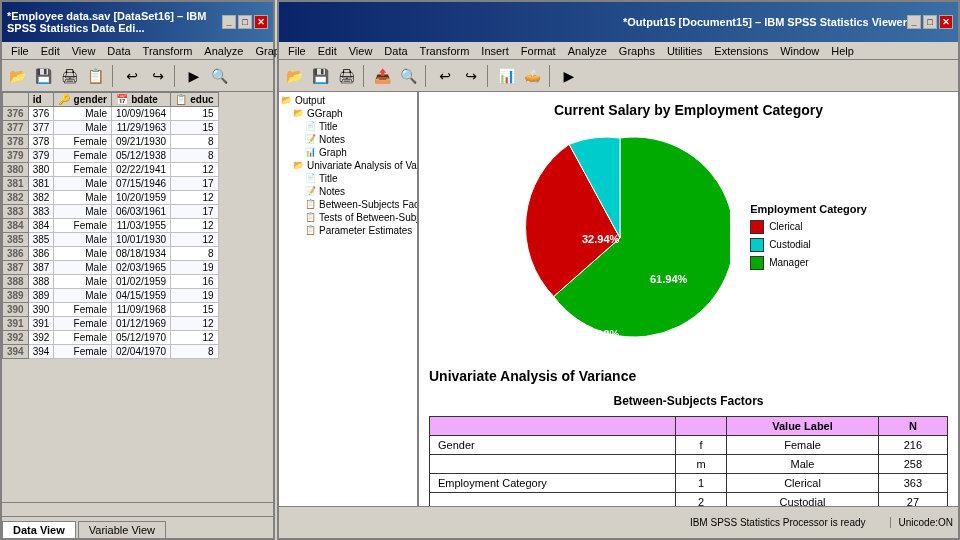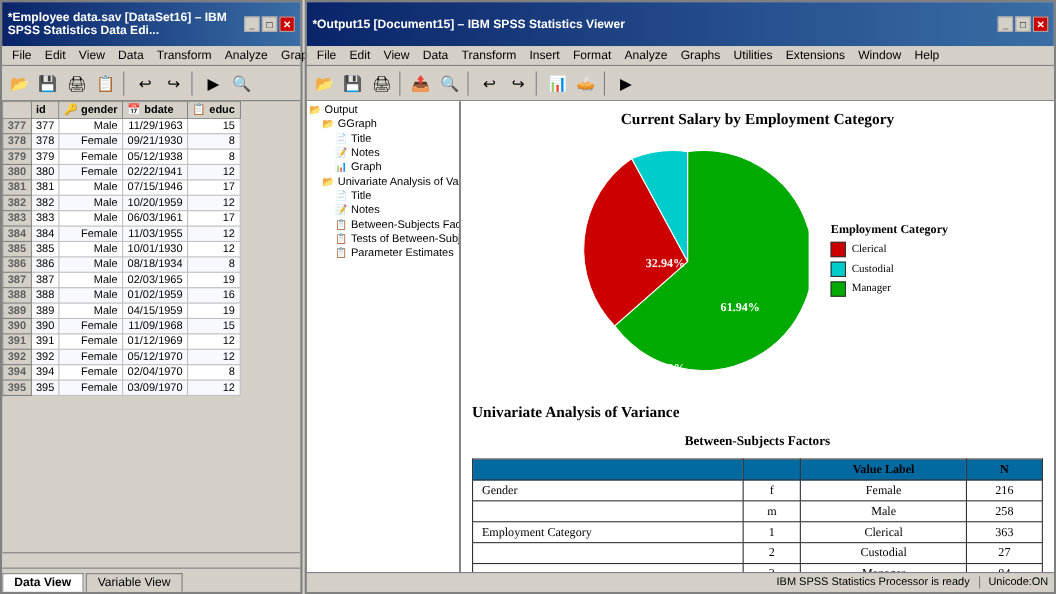--- a/index.html
+++ b/index.html
@@ -11,21 +11,21 @@
     .right-window { flex: 1; height: 540px; display: flex; flex-direction: column; border: 2px solid #808080; margin-left: 2px; }
 
     .title-bar {
       background: linear-gradient(to right, #0a246a, #3a6ea5);
       color: white;
       font-size: 11px;
       font-weight: bold;
       padding: 20px 5px;
       display: flex;
       align-items: center;
-      justify-content: space-between;
+      justify-content: flex-end;
       height: 20px;
     }
     .title-bar-buttons { display: flex; gap: 2px; }
     .tb-btn {
       width: 14px; height: 14px; border: 1px solid #aaa;
       font-size: 9px; display: flex; align-items: center; justify-content: center;
       background: #d4d0c8; color: black; cursor: pointer; font-weight: bold;
     }
 
     
@@ -117,21 +117,20 @@
     .tree-indent { width: 12px; flex-shrink: 0; }
     .tree-icon { width: 14px; flex-shrink: 0; font-size: 9px; }
     .tree-label { font-size: 10px; }
 
     
     .output-main {
       flex: 1;
       overflow-y: auto;
       background: white;
       padding: 10px;
-      font-family: Liberation Serif, serif;
     }
 
     
     .chart-section { margin-bottom: 20px; }
     .chart-title { font-size: 14px; font-weight: bold; text-align: center; margin-bottom: 10px; }
     .chart-area { display: flex; justify-content: center; align-items: center; position: relative; }
 
     
     .pie-container { position: relative; width: 220px; height: 220px; }
 
@@ -140,35 +139,35 @@
     .legend-title { font-size: 11px; font-weight: bold; text-align: center; margin-bottom: 5px; }
     .legend-item { display: flex; align-items: center; gap: 5px; font-size: 10px; margin-bottom: 4px; }
     .legend-color { width: 14px; height: 14px; border: 1px solid #333; }
 
     
     .anova-section { margin-top: 10px; }
     .anova-title { font-size: 14px; font-weight: bold; margin-bottom: 10px; }
     .section-title { font-size: 12px; font-weight: bold; text-align: center; margin-bottom: 8px; }
     .stats-table { border-collapse: collapse; width: 100%; font-size: 11px; margin-bottom: 15px; }
     .stats-table th {
-      background: #0369a1; border: 1px solid #333;
+      background: #f0abfc; border: 1px solid #333;
       padding: 3px 8px; text-align: center; font-weight: bold;
     }
     .stats-table td {
       border: 1px solid #333; padding: 3px 8px; text-align: center;
     }
     .stats-table .row-header { text-align: left; }
 
     
     .status-bar {
-      height: 18px; background: #d4d0c8;
+      height: 32px; background: #d4d0c8;
       border-top: 1px solid #808080;
       display: flex; align-items: center;
       font-size: 10px; padding: 0 5px;
-      justify-content: flex-end; gap: 8px;
+      justify-content: flex-end; gap: 24px;
     }
     .status-item { border-left: 1px solid #808080; padding-left: 8px; }
 
     .scrollbar-h {
       height: 14px; background: #d4d0c8;
       border-top: 1px solid #808080;
       display: flex; align-items: center; padding: 0 2px;
     }
 
     
@@ -218,20 +217,27 @@
           <thead>
             <tr>
               <th></th>
               <th>id</th>
               <th>🔑 gender</th>
               <th>📅 bdate</th>
               <th>📋 educ</th>
             </tr>
           </thead>
           <tbody id="data-table-body">
+          <tr>
+    <td class="row-num">376</td>
+    <td>376</td>
+    <td>Male</td>
+    <td>10/09/1964</td>
+    <td>15</td>
+  </tr>
               <tr>
     <td class="row-num">377</td>
     <td>377</td>
     <td>Male</td>
     <td>11/29/1963</td>
     <td>15</td>
   </tr>
               <tr>
     <td class="row-num">378</td>
     <td>378</td>
@@ -336,27 +342,20 @@
     <td>Female</td>
     <td>05/12/1970</td>
     <td>12</td>
   </tr>
               <tr>
     <td class="row-num">394</td>
     <td>394</td>
     <td>Female</td>
     <td>02/04/1970</td>
     <td>8</td>
-  </tr>
-              <tr>
-    <td class="row-num">395</td>
-    <td>395</td>
-    <td>Female</td>
-    <td>03/09/1970</td>
-    <td>12</td>
   </tr>
             </tbody>
         </table>
       </div>
       <div class="scrollbar-h"></div>
       <div class="bottom-tabs">
         <div class="bottom-tab active">Data View</div>
         <div class="bottom-tab">Variable View</div>
       </div>
     </div>

